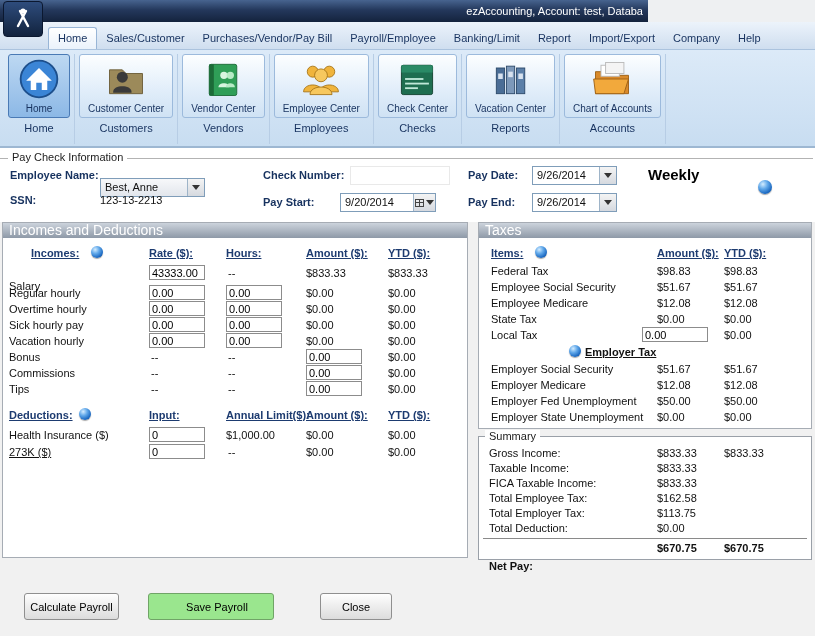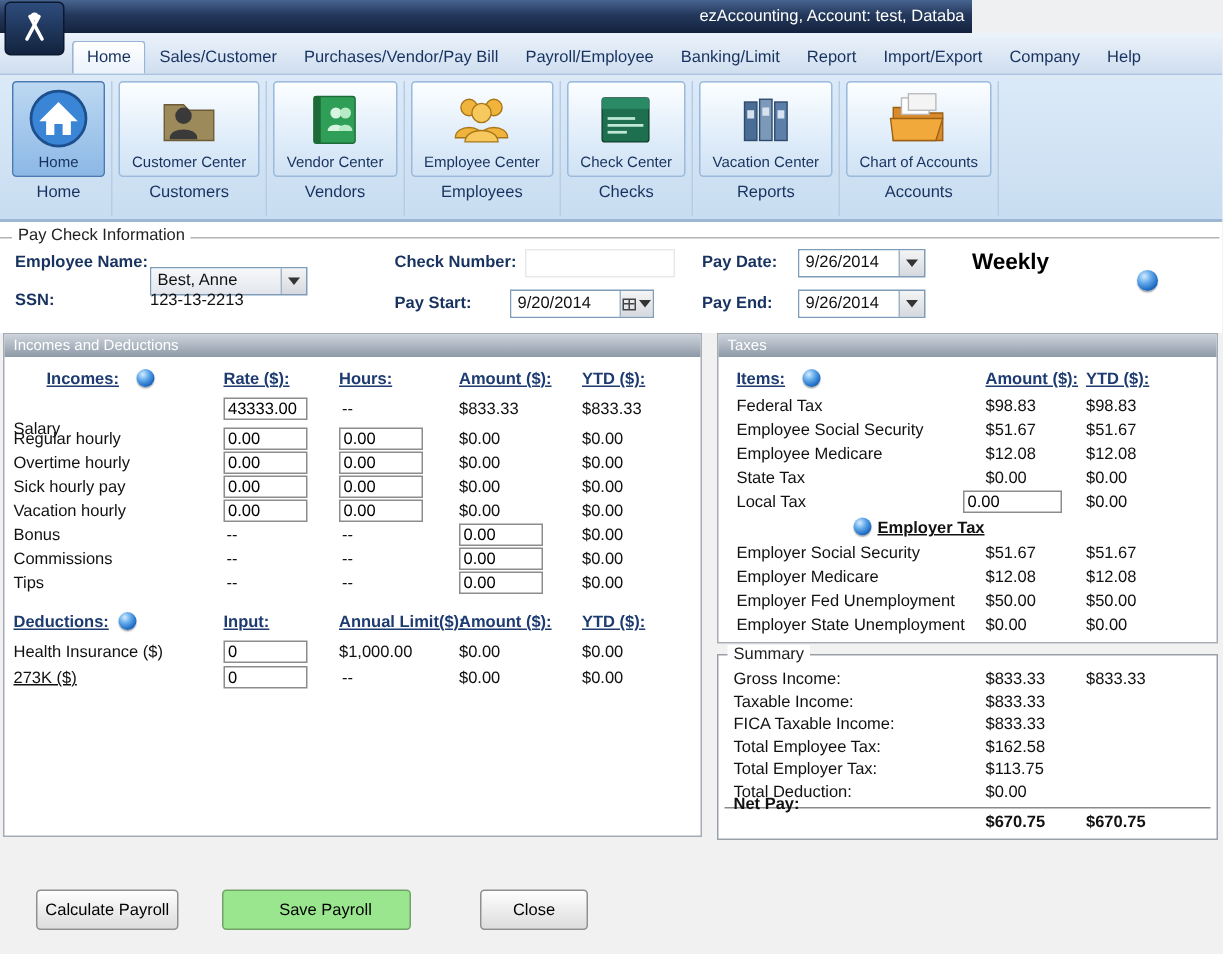--- a/index.html
+++ b/index.html
@@ -41,21 +41,21 @@
   .tri { width:0; height:0; border-left:4px solid transparent; border-right:4px solid transparent; border-top:5px solid #333; }
   .cal { width:9px; height:8px; border:1px solid #444; position:relative; margin-right:2px; }
   .cal:before { content:""; position:absolute; left:0; right:0; top:2px; border-top:1px solid #444; }
   .cal:after { content:""; position:absolute; top:0; bottom:0; left:3px; border-left:1px solid #444; }
 
   .globe { width:14px; height:14px; border-radius:50%; background:radial-gradient(circle at 35% 30%, #d3ecff 0%, #62a9ea 35%, #1d6ac2 70%, #0b3f85 100%); box-shadow:0 1px 1px rgba(0,0,0,.35); display:inline-block; }
   .globe.sm { width:12px; height:12px; }
 
   
   .panel { background:#fff; border:1px solid #a6acb4; }
-  .grpbar { height:15px; background:linear-gradient(#ccd3dc,#8e99a7); color:#fff; font-size:10px; line-height:15px; padding-left:6px; }
+  .grpbar { height:15px; background:linear-gradient(#ccd3dc,#8e99a7); color:#fff; font-size:14px; line-height:15px; padding-left:6px; }
   .hdr { font-weight:bold; color:#1d3b70; font-size:11px; text-decoration:underline; white-space:nowrap; }
   .cell-input { font-family:"Liberation Sans",sans-serif; font-size:11px; height:15px; width:56px; border:1px solid #8c8c8c; padding:0 2px; background:#fff; }
   .ulink { text-decoration:underline; }
 
   .netline { border-top:1px solid #8a8a8a; }
   .netpay { font-weight:bold; }
 
   
   .btn { font-family:"Liberation Sans",sans-serif; font-size:11px; color:#000; border:1px solid #8f8f8f; border-radius:3px; background:linear-gradient(#fefefe,#dcdcdc); cursor:pointer; }
   .btn-green { background:#9ae68e; border:1px solid #70a467; }
@@ -386,20 +386,20 @@
   <span class="abs txt" style="left:10px; top:55px;">Total Employee Tax:</span>
   <span class="abs txt" style="left:178px; top:55px;">$162.58</span>
 
   <span class="abs txt" style="left:10px; top:70px;">Total Employer Tax:</span>
   <span class="abs txt" style="left:178px; top:70px;">$113.75</span>
 
   <span class="abs txt" style="left:10px; top:85px;">Total Deduction:</span>
   <span class="abs txt" style="left:178px; top:85px;">$0.00</span>
 
   <div class="abs netline" style="left:4px; top:101px; width:324px;"></div>
-  <span class="abs txt netpay" style="left:10px; top:93px;">Net Pay:</span>
+  <span class="abs txt netpay" style="left:10px; top:123px;">Net Pay:</span>
   <span class="abs txt netpay" style="left:178px; top:105px;">$670.75</span>
   <span class="abs txt netpay" style="left:245px; top:105px;">$670.75</span>
 </div>
 
 <button class="abs btn" style="left:24px; top:593px; width:95px; height:27px;">Calculate Payroll</button>
 <button class="abs btn btn-green" style="left:148px; top:593px; width:126px; height:27px;padding-left:12px;">Save Payroll</button>
 <button class="abs btn" style="left:320px; top:593px; width:72px; height:27px;">Close</button>
 
 </body></html>

